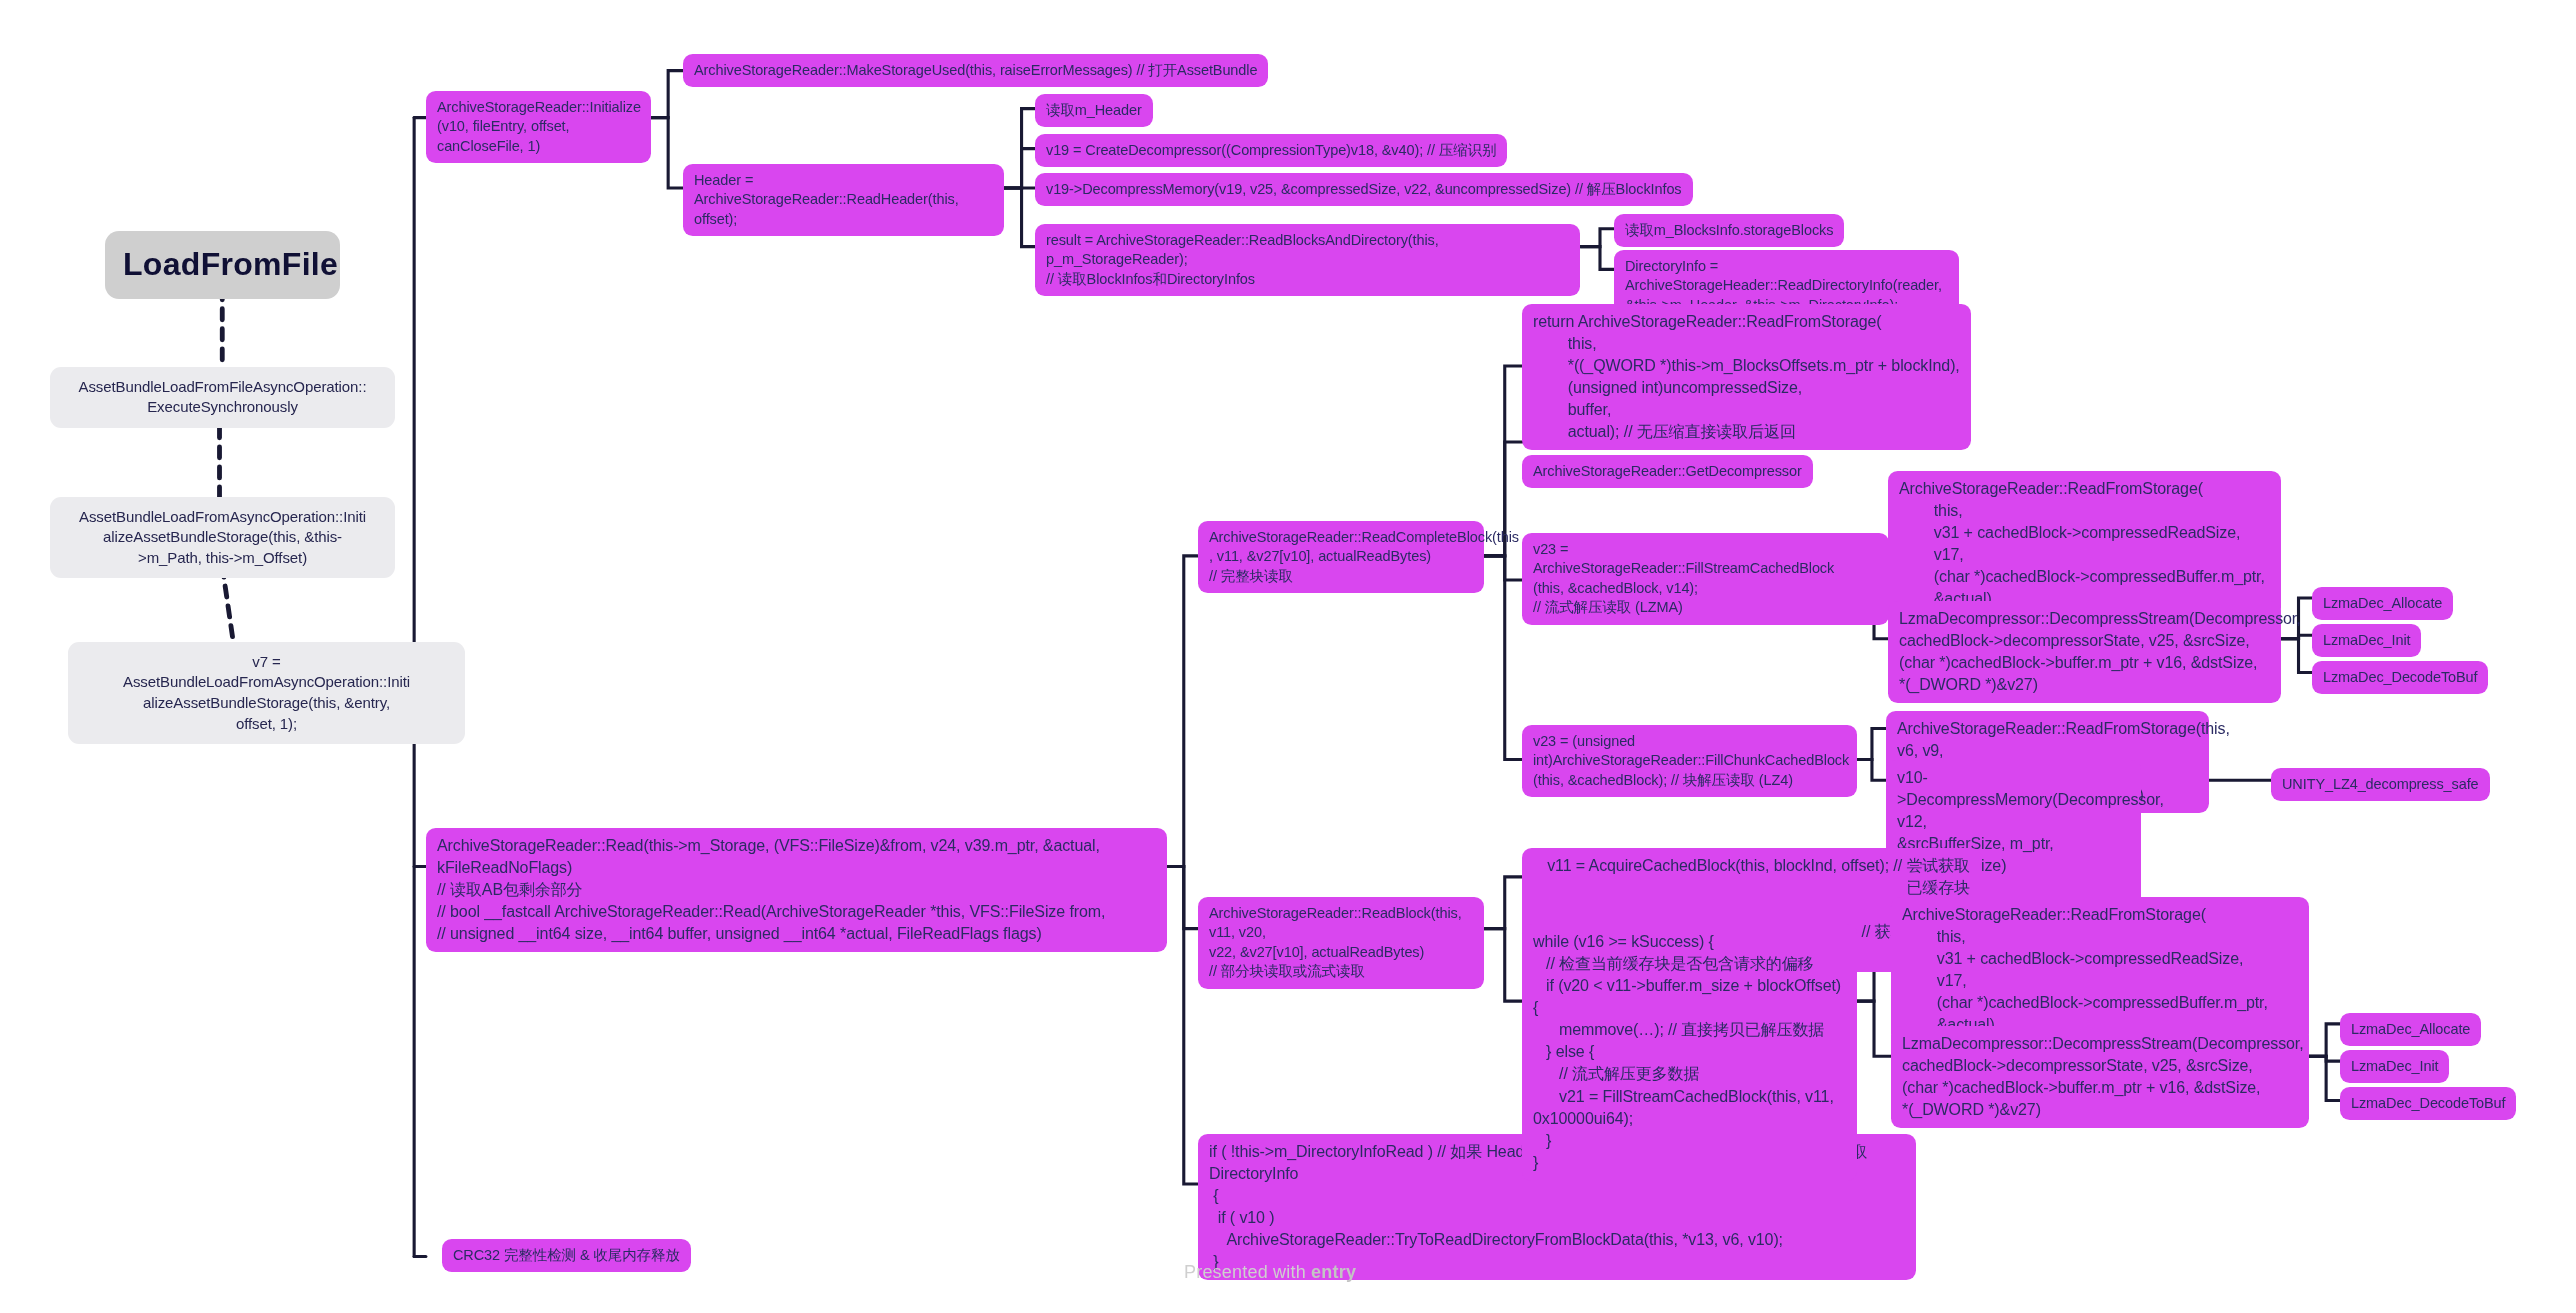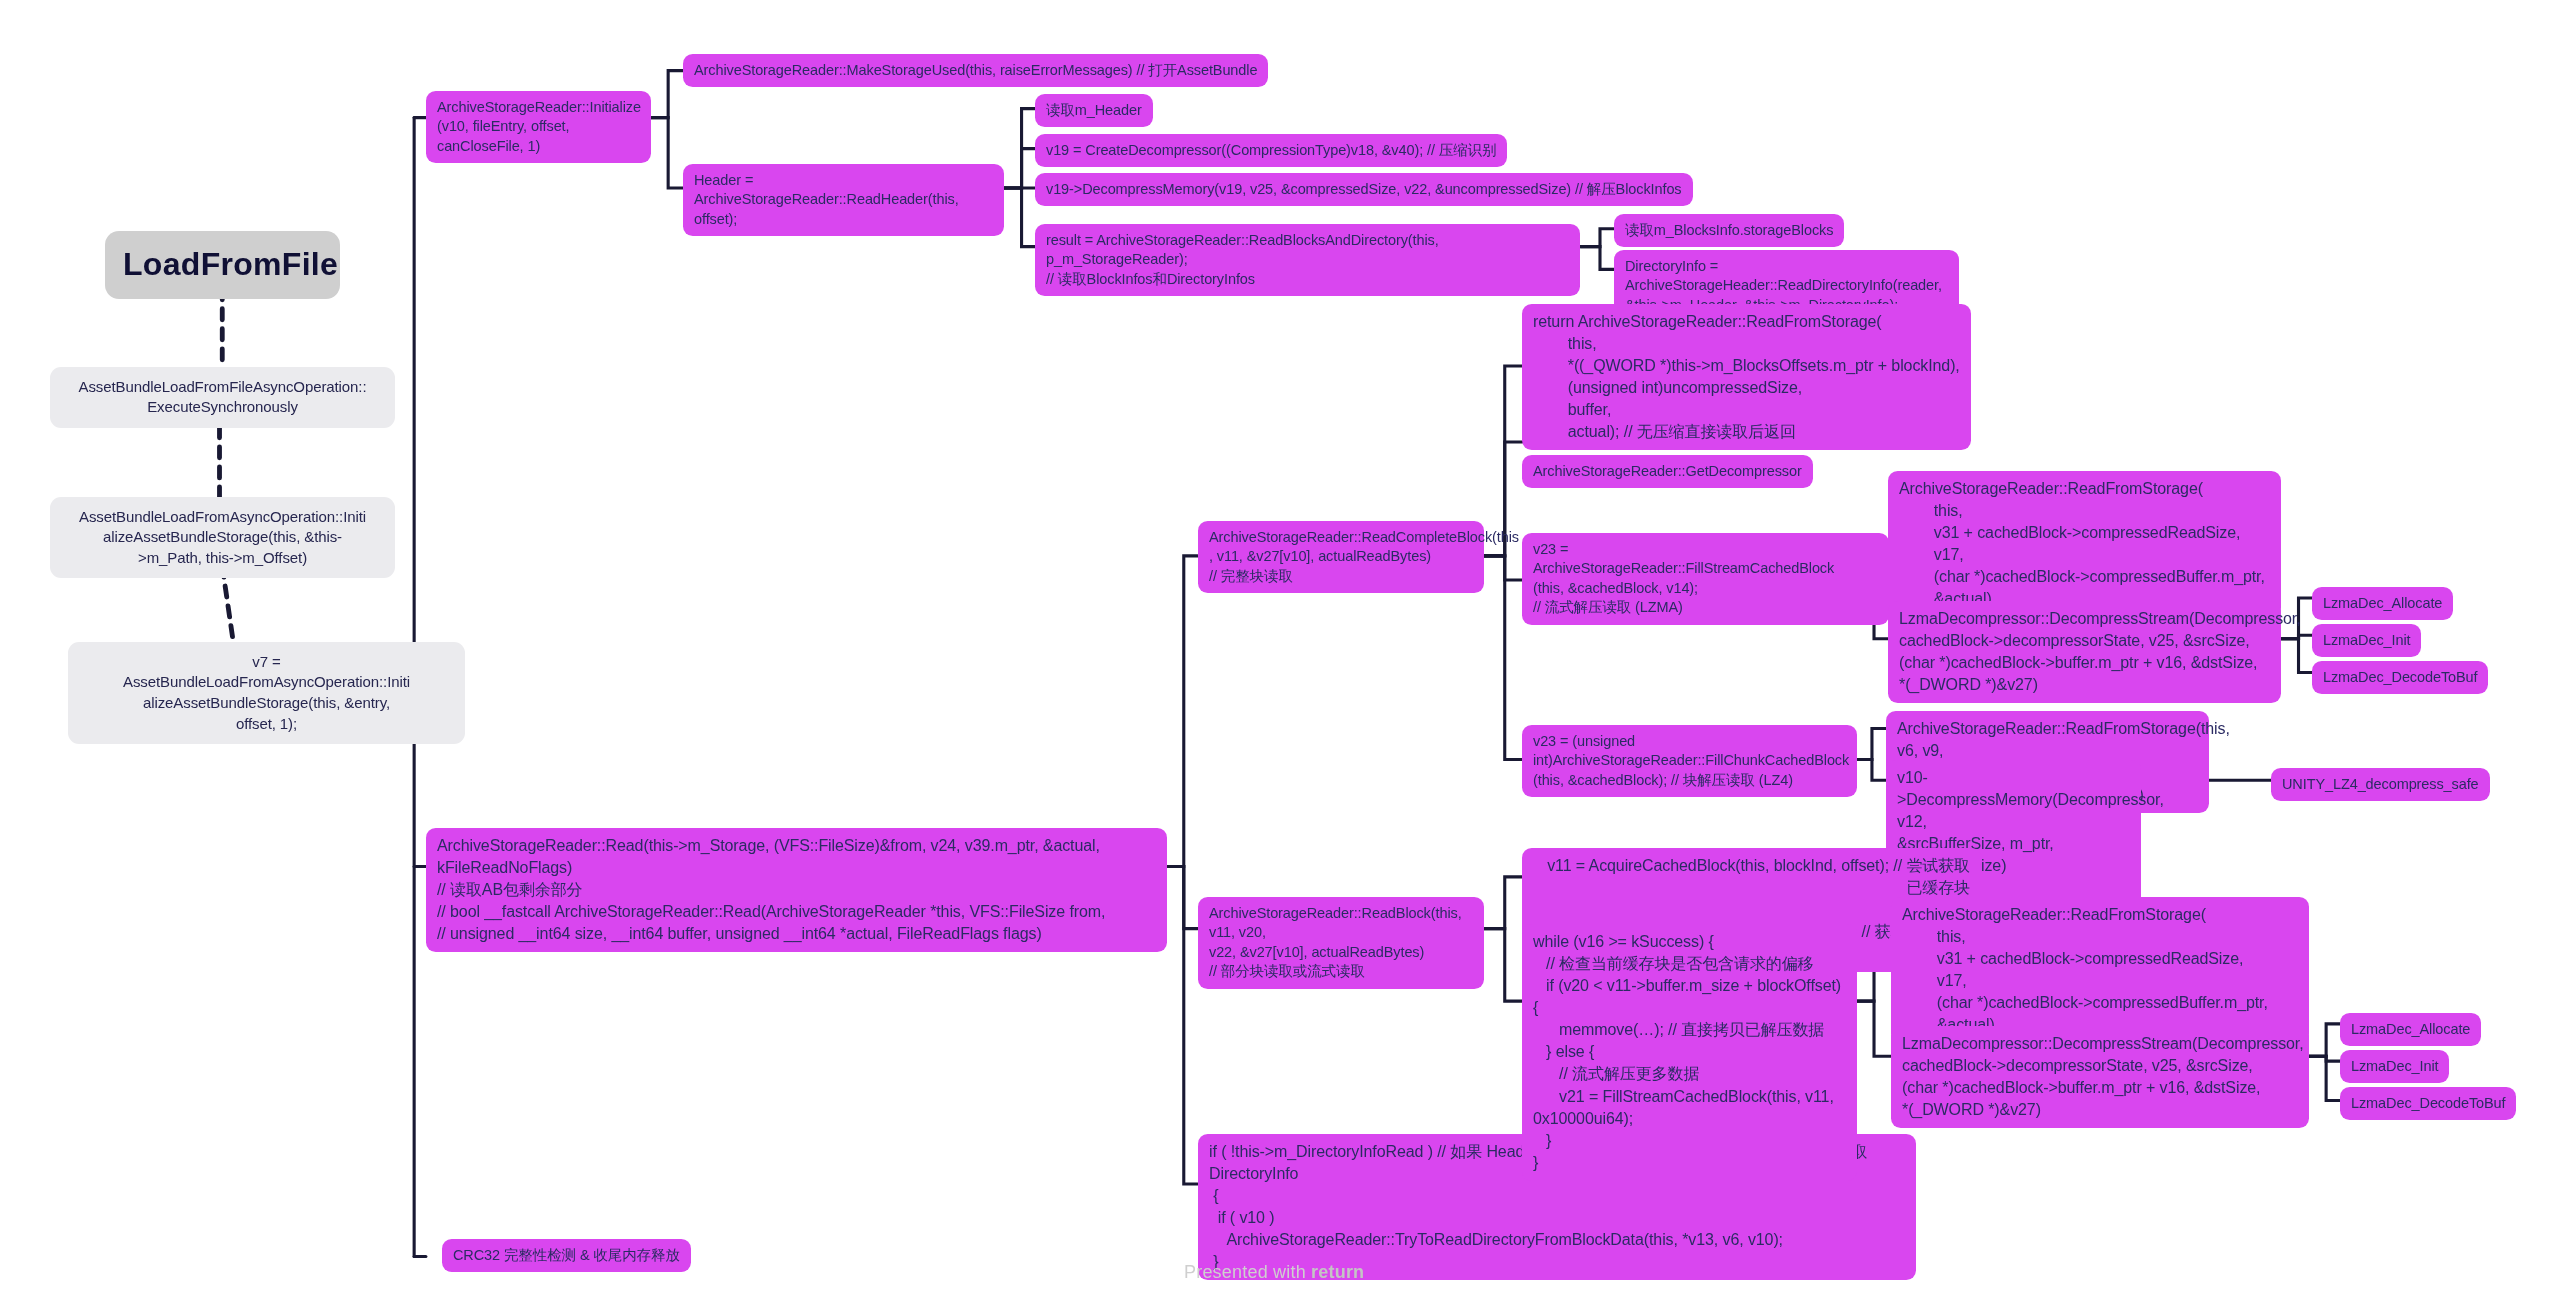--- a/index.html
+++ b/index.html
@@ -243,16 +243,16 @@
         &amp;actual)</div>
   <div class="node code" style="left:1891px; top:1026px; width:418px;">LzmaDecompressor::DecompressStream(Decompressor,
 cachedBlock-&gt;decompressorState, v25, &amp;srcSize,
 (char *)cachedBlock-&gt;buffer.m_ptr + v16, &amp;dstSize,
 *(_DWORD *)&amp;v27)</div>
 
   <div class="node" style="left:2340px; top:1013px; width:auto;">LzmaDec_Allocate</div>
   <div class="node" style="left:2340px; top:1050px; width:auto;">LzmaDec_Init</div>
   <div class="node" style="left:2340px; top:1087px; width:auto;">LzmaDec_DecodeToBuf</div>
 
-  <div class="watermark"><span>Presented with </span><b>return</b></div>
+  <div class="watermark"><span>Presented with </span><b>entry</b></div>
 
 </div>
 
 
 </body></html>

